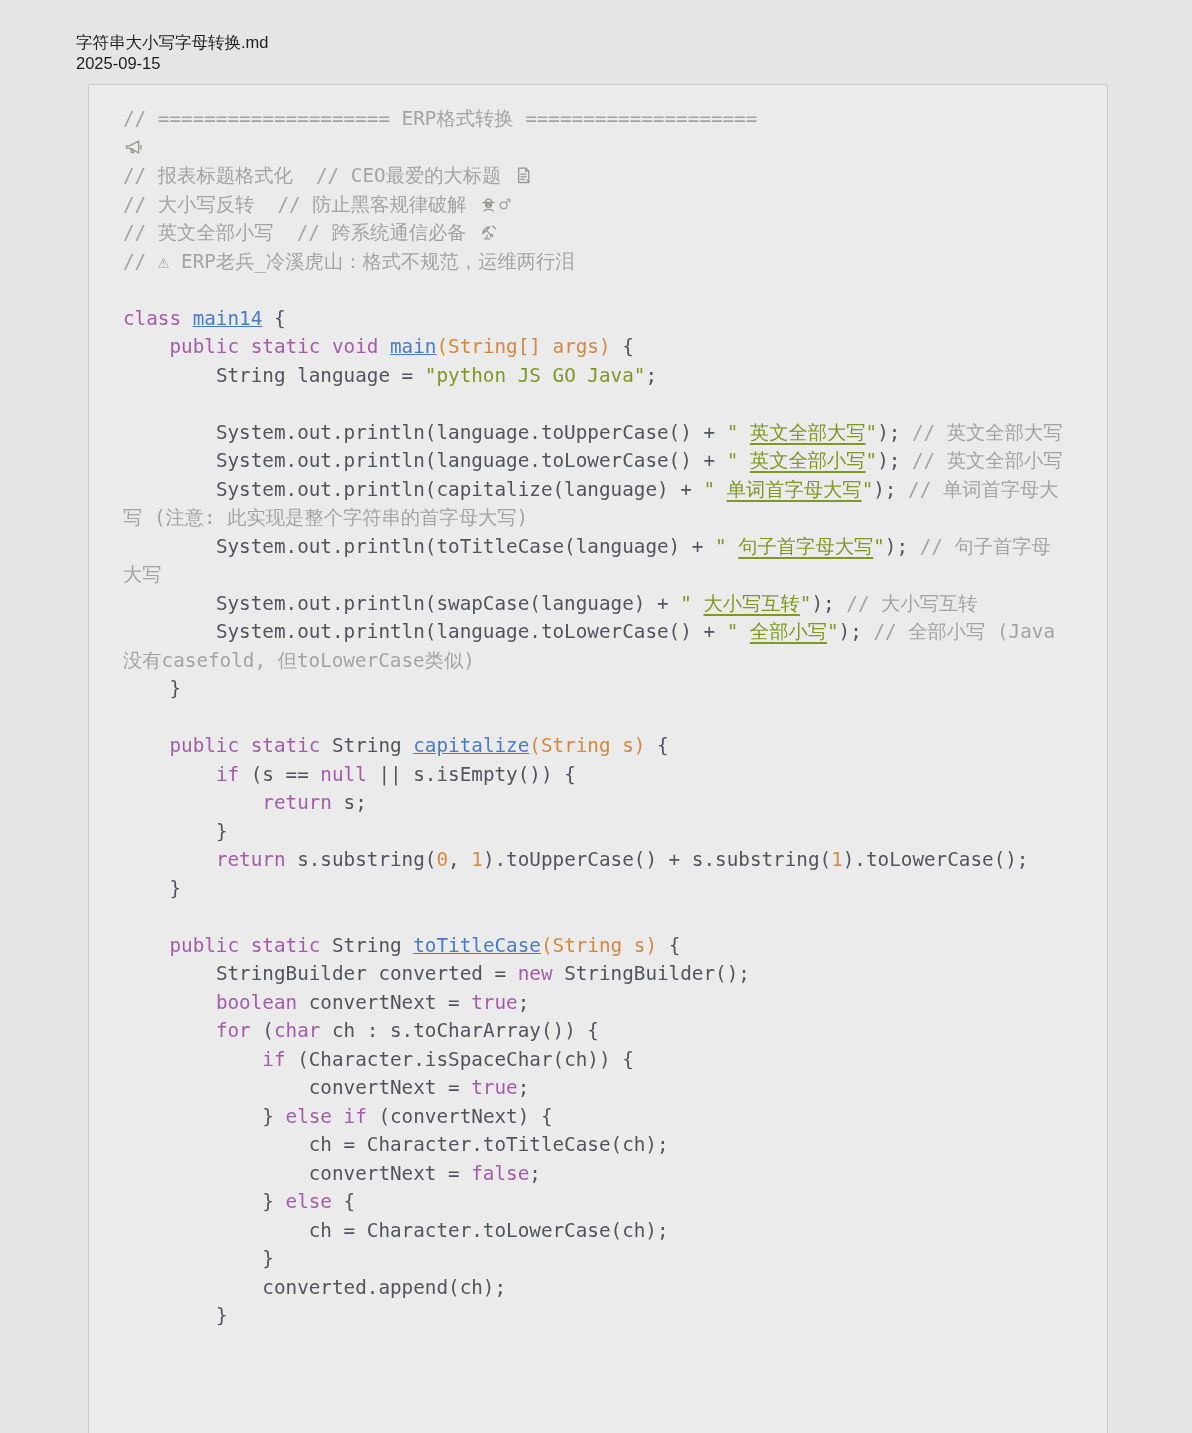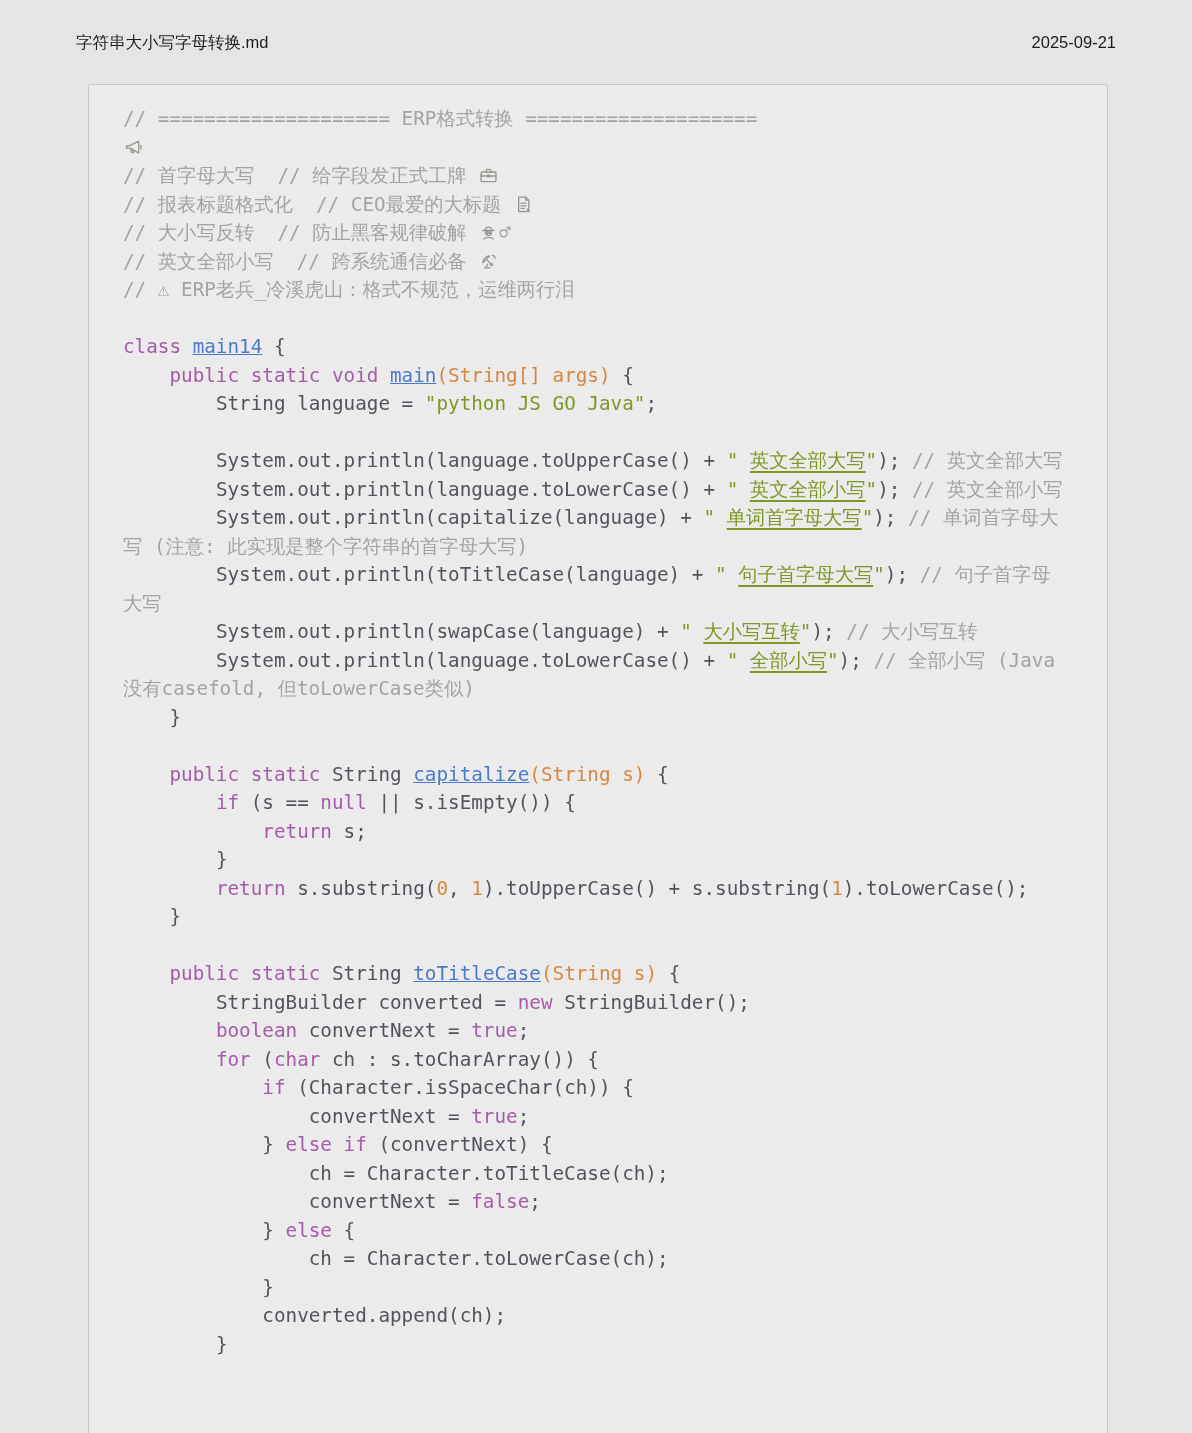--- a/index.html
+++ b/index.html
@@ -10,21 +10,21 @@
   *{box-sizing:border-box;}
   html,body{margin:0;padding:0;}
   body{
     position:relative;width:1192px;height:1433px;overflow:hidden;
     background:var(--page-bg);
     font-family:"Liberation Sans","DejaVu Sans",sans-serif;
   }
   .doc-header{
     position:absolute;left:76px;right:76px;top:32px;
     display:flex;justify-content:space-between;align-items:baseline;
-    font-size:16.5px;color:var(--hdr);
+    font-size:16.5px;color:var(--hdr);flex-direction:column;
   }
   .codeblock{
     position:absolute;left:88px;top:84px;width:1020px;height:1380px;
     background:var(--code-bg);border:1px solid var(--code-border);
     border-radius:2px;
     padding:20px 38px 40px 34px;
   }
   .code-content{
     font-family:"DejaVu Sans Mono","Liberation Mono","DejaVu Sans",monospace;
     font-size:19.3px;line-height:28.5px;color:var(--pl);
@@ -48,33 +48,28 @@
     width:21px;height:21px;vertical-align:-4px;
     stroke:var(--icon);fill:none;stroke-width:1.5;
     stroke-linecap:round;stroke-linejoin:round;
   }
 </style>
 </head>
 <body>
 
 <div class="doc-header">
   <span>字符串大小写字母转换.md</span>
-  <span>2025-09-21</span>
+  <span>2025-09-15</span>
 </div>
 
 <div class="codeblock">
   <div class="code-content"><div class="code-line"><span class="cmt">// ==================== ERP格式转换 ====================</span></div><div class="code-line"><span class="emoji"><svg viewBox="0 0 24 24">
             <path d="M4 10.2h3.2L18 4.8v13.4l-10.8-5.4H4z"></path>
             <path d="M8.8 13.3l1.1 4.5h2.3l-.9-4.2"></path>
             <path d="M20.6 9.6v4.2"></path>
-          </svg></span></div><div class="code-line"><span class="cmt">// 首字母大写  // 给字段发正式工牌 </span><span class="emoji"><svg viewBox="0 0 24 24">
-            <rect x="3.5" y="8" width="17" height="11" rx="1.4"></rect>
-            <path d="M9.4 8V6.3c0-.7.5-1.2 1.2-1.2h2.8c.7 0 1.2.5 1.2 1.2V8"></path>
-            <path d="M3.5 12.6h17"></path>
-            <rect x="10.7" y="11.6" width="2.6" height="2" rx="0.4"></rect>
           </svg></span></div><div class="code-line"><span class="cmt">// 报表标题格式化  // CEO最爱的大标题 </span><span class="emoji"><svg viewBox="0 0 24 24">
             <path d="M6.5 3.5h8L18 7v13H6.5z"></path>
             <path d="M14.5 3.5V7H18"></path>
             <path d="M9 10.5h6M9 13.5h6M9 16.5h4"></path>
             <path d="M16.2 17.2l2.2 2.2"></path>
           </svg></span></div><div class="code-line"><span class="cmt">// 大小写反转  // 防止黑客规律破解 </span><span class="emoji"><svg viewBox="0 0 24 24">
             <path d="M5.5 9.7h13"></path>
             <path d="M8.3 9.7c0-2.4 1.6-3.9 3.7-3.9s3.7 1.5 3.7 3.9"></path>
             <path d="M8.5 11.8a3.5 3.5 0 0 0 7 0"></path>
             <circle cx="10.2" cy="12" r="1.2"></circle>

